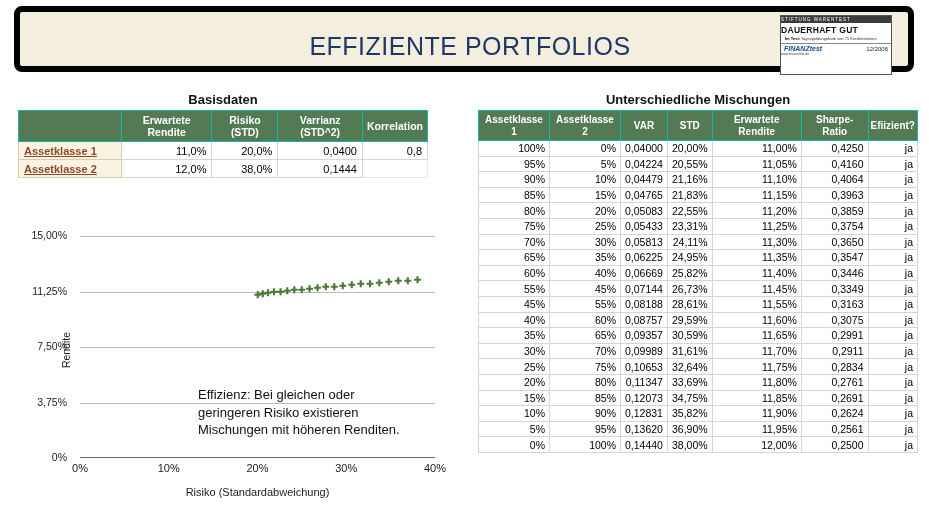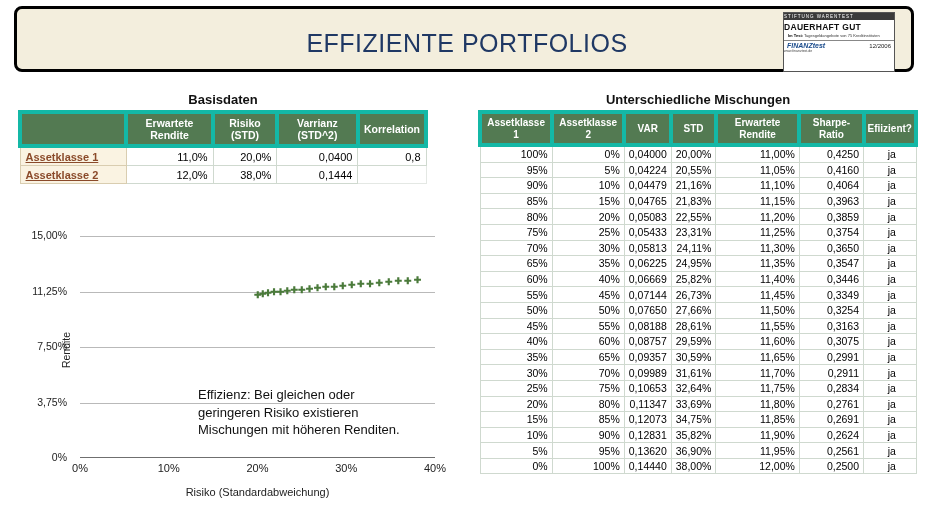--- a/index.html
+++ b/index.html
@@ -18,21 +18,21 @@
   }
 
   
   .banner {
     position: absolute;
     left: 14px;
     top: 6px;
     width: 900px;
     height: 66px;
     background: #f3eedd;
-    border: 3px solid #000000;
+    border: 6px solid #000000;
     border-radius: 8px;
     box-sizing: border-box;
   }
   .banner-title {
     position: absolute;
     left: 0;
     top: 20px;
     width: 900px;
     text-align: center;
     font-size: 25px;
@@ -104,21 +104,21 @@
     border-collapse: collapse;
     font-size: 11px;
   }
   th {
     background: #537a52;
     color: #ffffff;
     font-weight: bold;
     font-size: 10.5px;
     line-height: 1.15;
     padding: 3px 4px;
-    border: 4px solid #14b8a6;
+    border: 1px solid #14b8a6;
     text-align: center;
     vertical-align: middle;
   }
   td {
     border: 1px solid #cfd9cf;
     padding: 1px 5px;
     text-align: right;
     height: 15px;
     background: #ffffff;
   }
@@ -144,21 +144,21 @@
 
   
   #mischungen {
     position: absolute;
     left: 478px;
     top: 110px;
     width: 440px;
   }
   #mischungen th { font-size: 10px; padding: 3px 2px; }
   #mischungen td { font-size: 10.5px; padding: 0 4px; height: 14.6px; }
-  #mischungen td.eff { text-align: center; padding-left: 8px; }
+  #mischungen td.eff { text-align: right; padding-left: 8px; }
 
   
   .chart-wrap {
     position: absolute;
     left: 18px;
     top: 200px;
     width: 430px;
     height: 305px;
   }
   .chart-title {
@@ -396,29 +396,20 @@
         <td>0,3446</td>
         <td class="eff">ja</td>
       </tr>
       <tr>
         <td>55%</td>
         <td>45%</td>
         <td>0,07144</td>
         <td>26,73%</td>
         <td>11,45%</td>
         <td>0,3349</td>
-        <td class="eff">ja</td>
-      </tr>
-      <tr>
-        <td>50%</td>
-        <td>50%</td>
-        <td>0,07650</td>
-        <td>27,66%</td>
-        <td>11,50%</td>
-        <td>0,3254</td>
         <td class="eff">ja</td>
       </tr>
       <tr>
         <td>45%</td>
         <td>55%</td>
         <td>0,08188</td>
         <td>28,61%</td>
         <td>11,55%</td>
         <td>0,3163</td>
         <td class="eff">ja</td>

